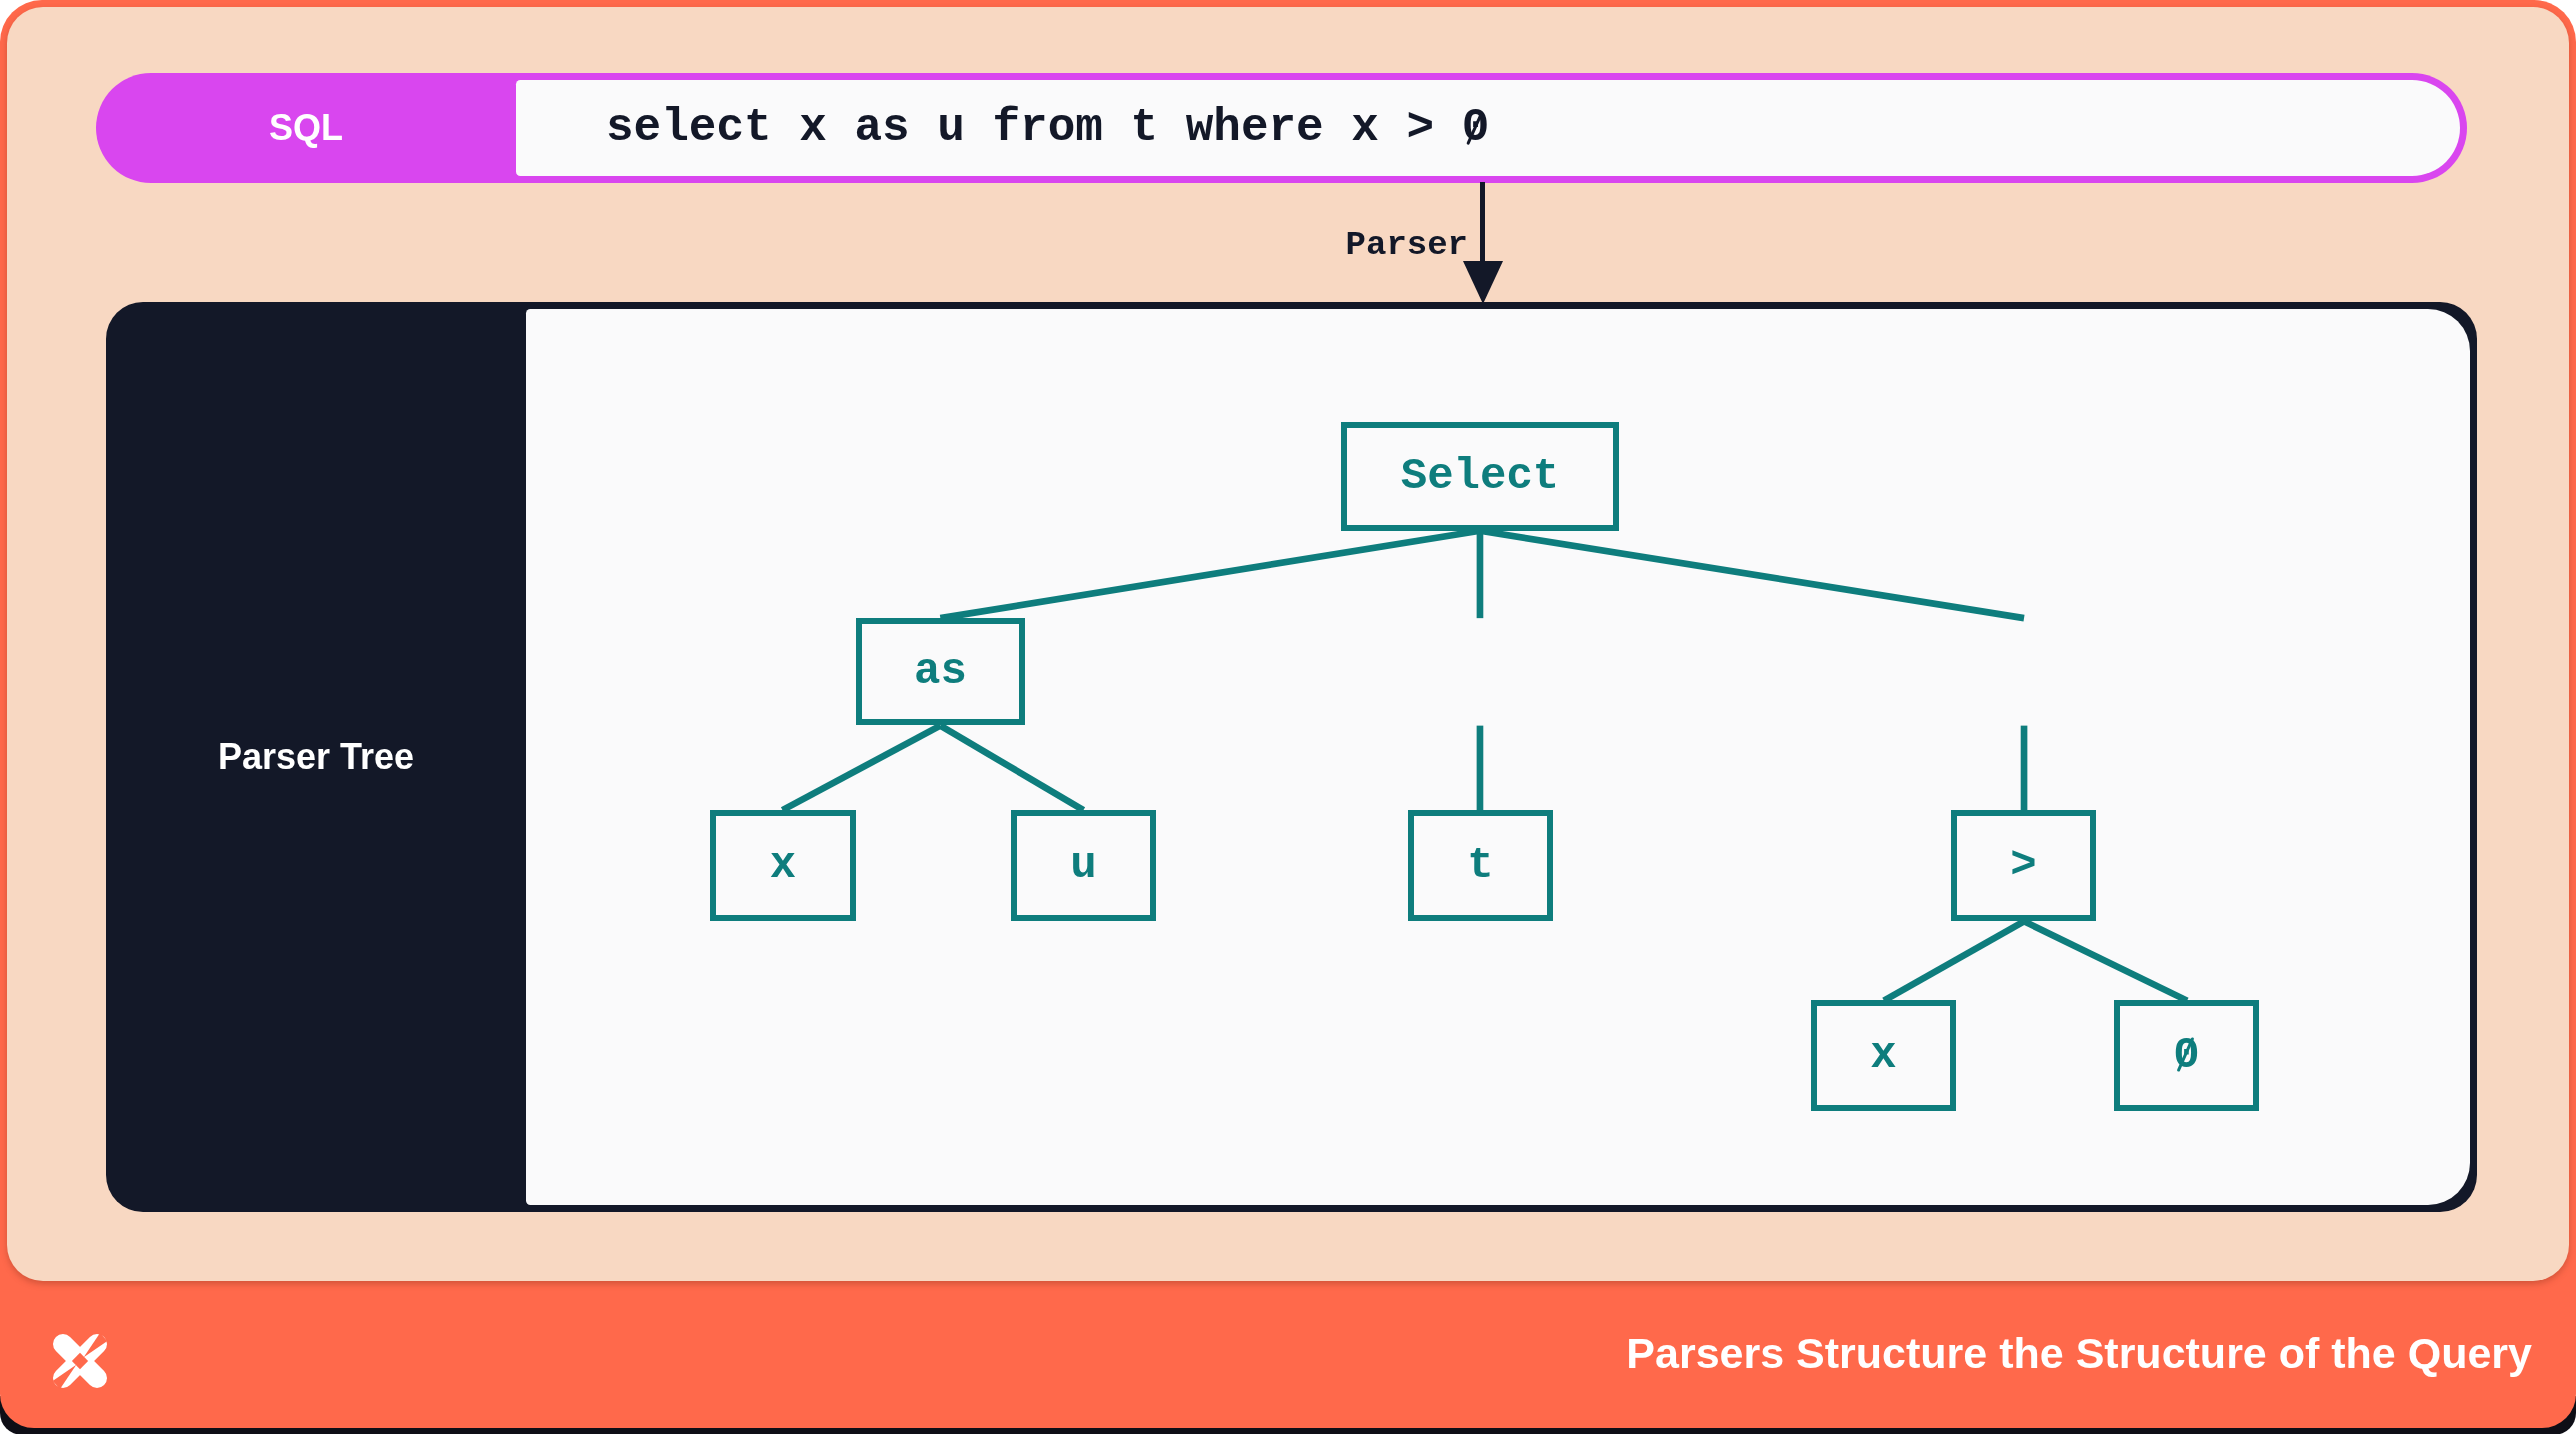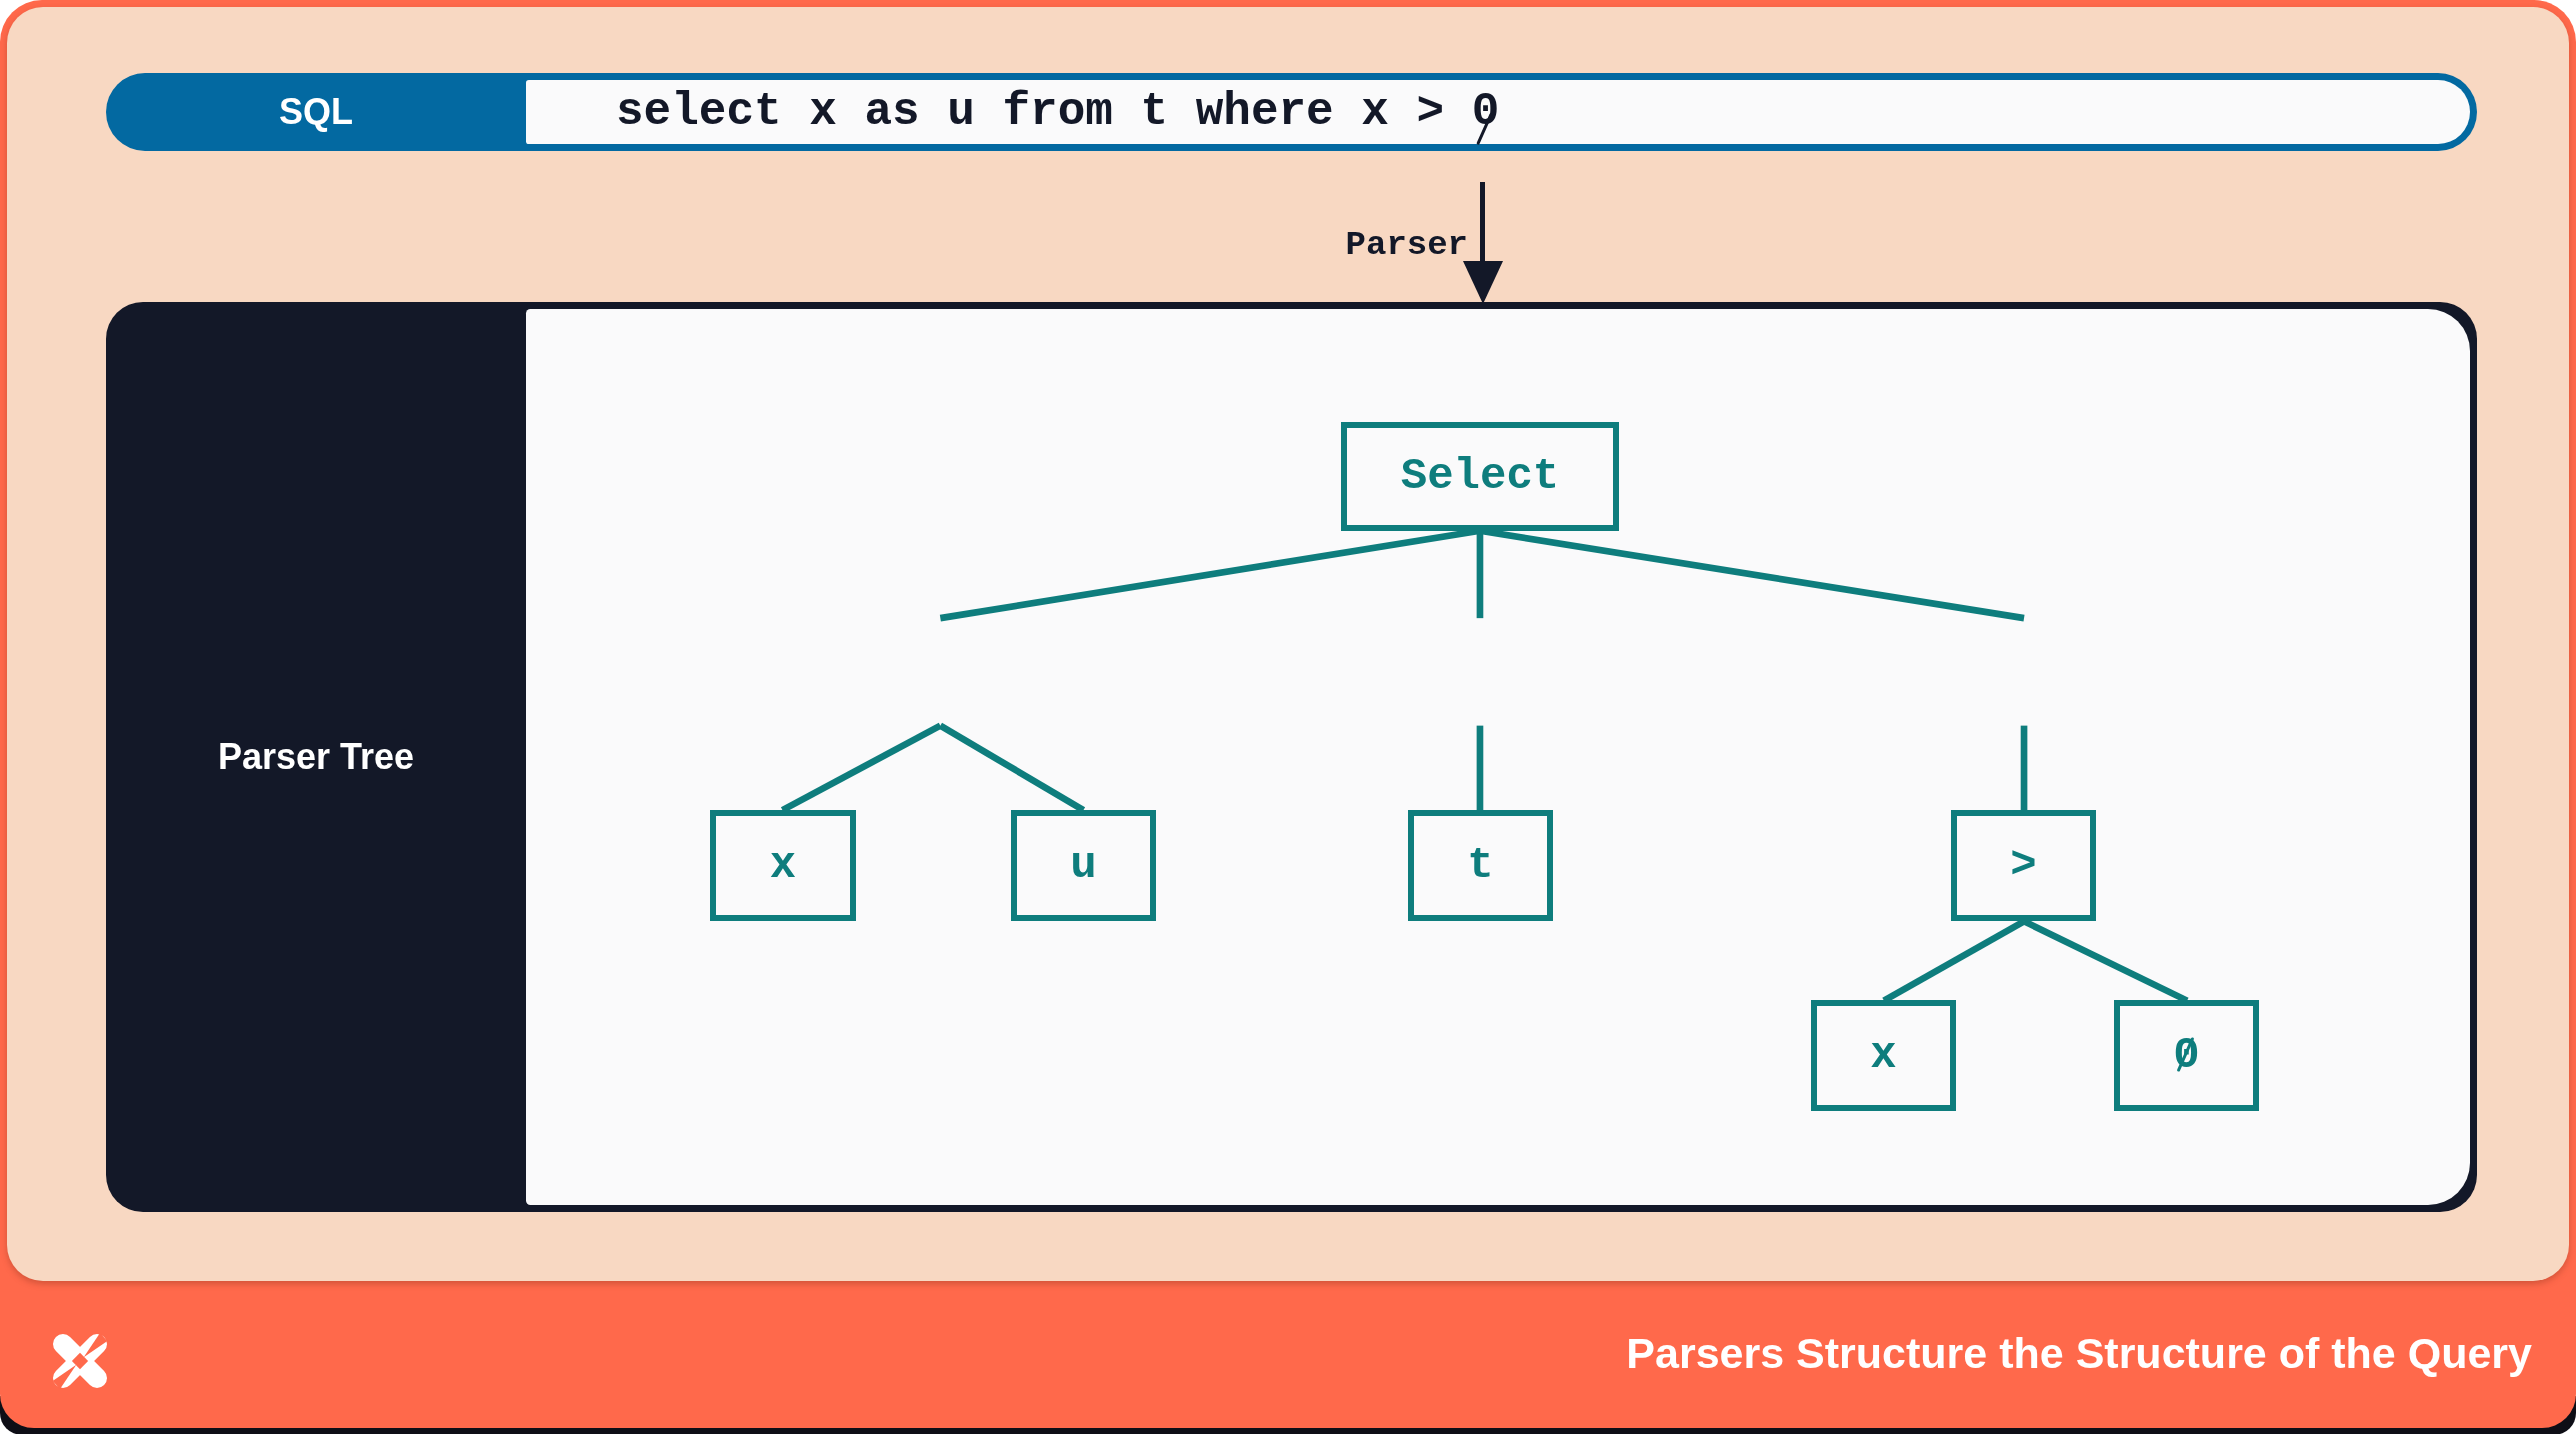--- a/index.html
+++ b/index.html
@@ -10,22 +10,22 @@
          background:#0e0e16;border-radius:0 0 22px 22px;}
   
   .slide{position:absolute;left:0;right:0;top:0;bottom:7.4px;background:#FF694B;
          border-radius:42px 42px 34px 34px;overflow:hidden;}
   
   .peach-panel{position:absolute;left:7.4px;right:7.4px;top:7.4px;height:1274px;
          background:#F8D8C2;border-radius:36px;
          box-shadow:0 3px 6px rgba(130,45,25,.35);}
 
   
-  .sql-pill{position:absolute;left:106px;top:73px;width:2371px;height:78px;
-         background:#0369a1;border-radius:55px;}
+  .sql-pill{position:absolute;left:96px;top:73px;width:2371px;height:110px;
+         background:#d946ef;border-radius:55px;}
   .pill-label{position:absolute;left:0;top:0;width:420px;height:100%;
          display:flex;align-items:center;justify-content:center;
          color:#ffffff;font-size:36px;font-weight:700;}
   .sql-pill .inner{position:absolute;left:420px;top:6.7px;right:6.7px;bottom:6.7px;
          background:#FAFAFB;border-radius:4.4px 49px 49px 4.4px;}
   .sql-query{position:absolute;left:90px;top:0;height:100%;display:flex;align-items:center;
          font-family:"Liberation Mono",monospace;font-weight:700;font-size:46px;
          color:#131828;white-space:pre;}
   .zero-slash-sql{position:absolute;left:957px;top:32px;width:3px;height:34px;
          background:#131828;transform:rotate(24deg);border-radius:1.5px;}
@@ -106,20 +106,23 @@
               <line x1="1287" y1="562" x2="1287" y2="676"></line>
               <line x1="2021" y1="562" x2="2021" y2="676"></line>
               <line x1="2021" y1="826" x2="1832" y2="933"></line>
               <line x1="2021" y1="826" x2="2241" y2="933"></line>
             </g>
           </svg>
 
           <div class="node n-select">
             <span>Select</span>
           </div>
+          <div class="node n-as">
+            <span>as</span>
+          </div>
           <div class="node n-x1">
             <span>x</span>
           </div>
           <div class="node n-u">
             <span>u</span>
           </div>
           <div class="node n-t">
             <span>t</span>
           </div>
           <div class="node n-gt">

